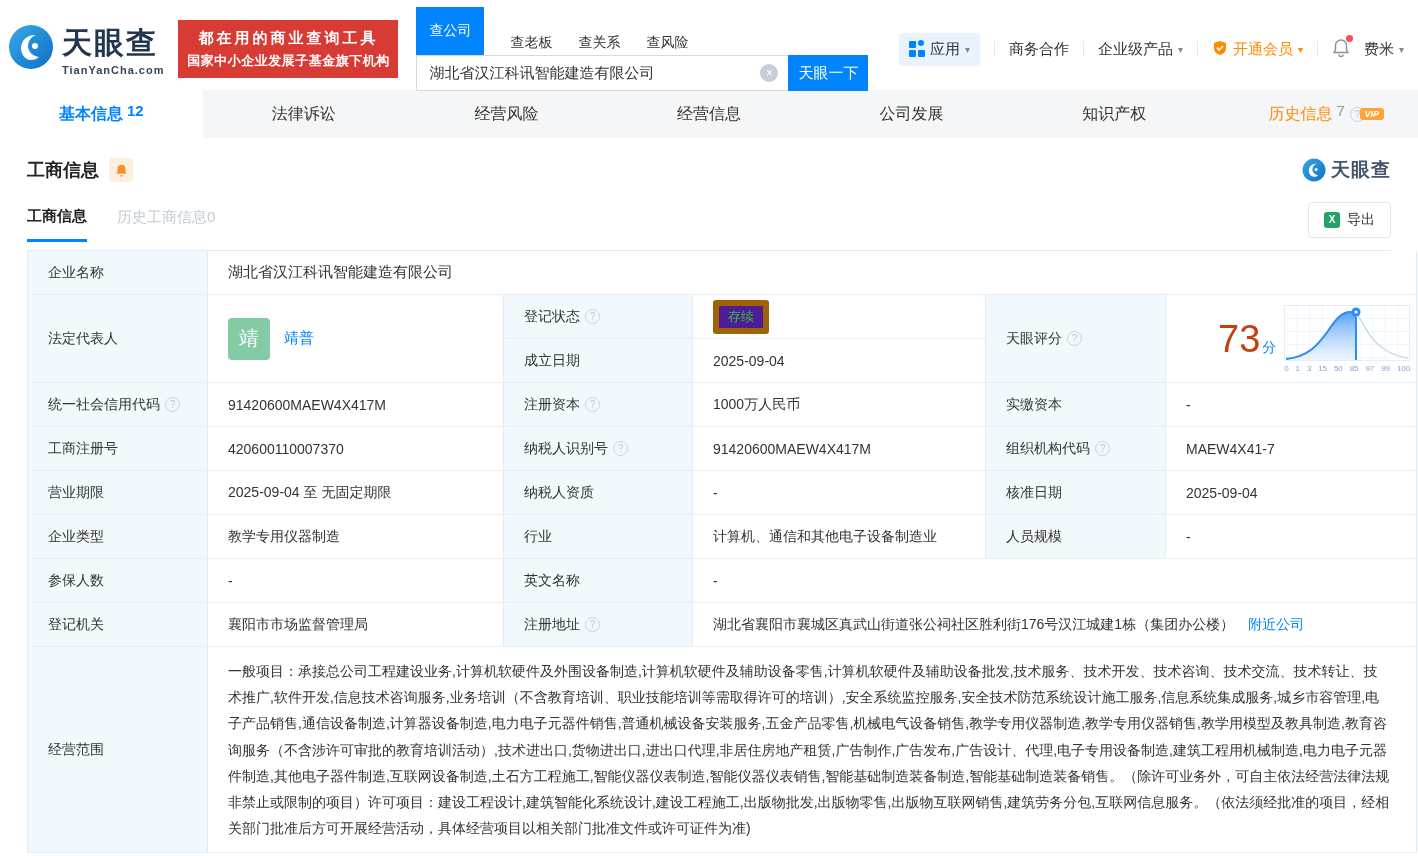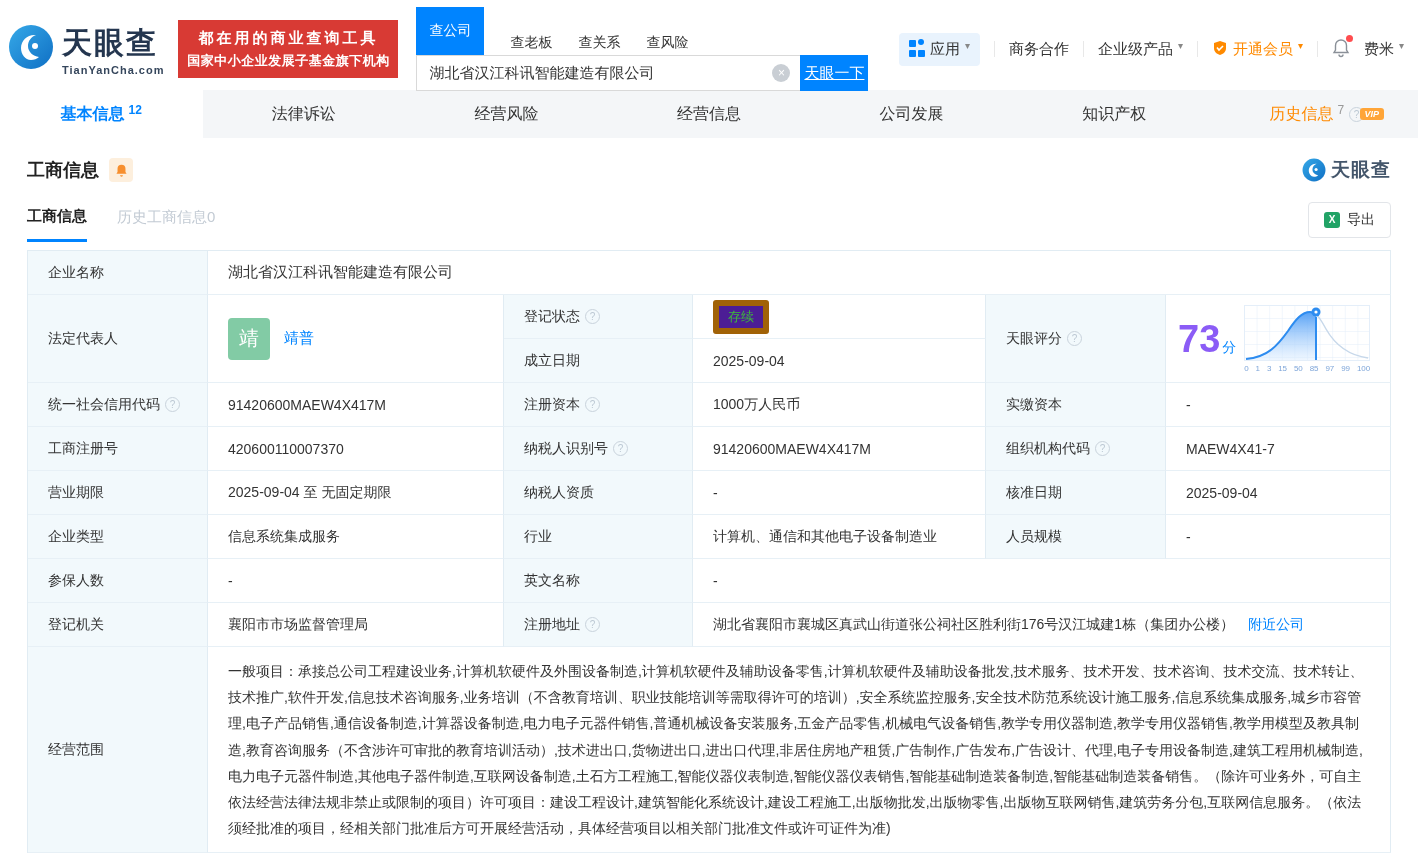--- a/index.html
+++ b/index.html
@@ -21,42 +21,42 @@
   .search-tabs { display:flex; align-items:flex-end; gap:26px; margin-bottom:0; }
   .search-tab { font-size:14px; color:#333; padding:3px 0; cursor:pointer; }
   .search-tab.active { background:#0084ff; color:#fff; padding:15px 13px; }
   .search-bar { display:flex; height:36px; }
   .search-input { flex:1; border:1px solid #d9d9d9; border-right:none; padding:0 34px 0 12px;
     font-size:15px; color:#333; outline:none; font-family:inherit; }
   .clear-btn { position:relative; width:0; }
   .clear-btn span { position:absolute; right:10px; top:9px; width:18px; height:18px;
     background:#c9ced4; color:#fff; border-radius:50%; font-size:12px; line-height:18px;
     text-align:center; cursor:pointer; }
-  .search-btn { width:68px; background:#0084ff; color:#fff; border:none; font-size:15px;
-    cursor:pointer; font-family:inherit;text-decoration:underline; }
+  .search-btn { width:80px; background:#0084ff; color:#fff; border:none; font-size:15px;
+    cursor:pointer; font-family:inherit; }
   .top-menu { margin-left:auto; display:flex; align-items:center; font-size:15px; }
-  .menu-item { display:flex; gap:5px; cursor:pointer; white-space:nowrap; }
+  .menu-item { display:flex; align-items:center; gap:5px; cursor:pointer; white-space:nowrap; }
   .menu-divider { width:1px; height:16px; background:#e8e8e8; margin:0 14px; }
   .apps-pill { background:#e9f3fd; border-radius:4px; padding:7px 10px; }
   .grid-icon { display:inline-grid; grid-template-columns:7px 7px; grid-gap:2px; }
   .grid-icon i { width:7px; height:7px; background:#0084ff; border-radius:1px; }
   .grid-icon i:nth-child(2){ border-radius:50%; width:6px; height:6px; margin-top:-1px; }
   .caret { font-size:10px; color:#888; }
   .vip-link { color:#ff8a00; }
   .vip-link .caret { color:#ff8a00; }
   .bell-wrap { position:relative; cursor:pointer; }
   .bell-dot { position:absolute; top:-3px; right:-3px; width:7px; height:7px;
     background:#ff4d4f; border-radius:50%; }
 
   
   .nav { display:flex; background:#f4f6f8; height:48px; }
   .nav-tab { flex:1; display:flex; align-items:center; justify-content:center;
     font-size:16px; color:#333; cursor:pointer; position:relative; }
   .nav-tab.active { background:#fff; color:#0084ff; font-weight:bold; }
-  .nav-count { font-size:12px; color:#0084ff; margin-left:4px; position:relative; top:-4px; }
+  .nav-count { font-size:15px; color:#0084ff; margin-left:4px; position:relative; top:-4px; }
   .nav-tab.history { color:#ff8a00; }
   .nav-tab.history .nav-count { color:#999; }
   .help-circle { display:inline-block; width:15px; height:15px; border:1px solid #c9d3dc;
     border-radius:50%; color:#bcc8d3; font-size:10px; line-height:14px; text-align:center;
     margin-left:5px; }
   .vip-badge { position:absolute; top:18px; right:34px; background:#ffa538; color:#fff;
     font-size:9px; font-weight:bold; font-style:italic; padding:1px 5px; border-radius:3px; }
 
   
   .content { padding:0 27px; }
@@ -88,21 +88,21 @@
   .span3 { grid-column:span 3; }
   .rspan2 { grid-row:span 2; }
   .col3 { grid-column:3; } .col4 { grid-column:4; }
   .status-badge { color:#3eb83b; border:6px solid #a16207; background:#4c1d95;
     font-size:13px; padding:2px 9px; border-radius:3px; }
   .avatar { width:42px; height:42px; background:#82cba5; border-radius:4px; color:#fff;
     font-size:20px; display:flex; align-items:center; justify-content:center; }
   .rep-name { color:#0084ff; font-size:15px; margin-left:14px; cursor:pointer; }
   .blue-link { color:#0084ff; cursor:pointer; white-space:nowrap; margin-left:14px; }
   .score-cell { padding:0 6px 0 12px; gap:8px; }
-  .score-num { font-size:38px; font-weight:bold; color:#8b5cf6; line-height:1; }
+  .score-num { font-size:38px; font-weight:normal; color:#c2410c; line-height:1;margin-left:40px; }
   .score-unit { font-size:14px; color:#0084ff; margin-left:2px; }
   .score-chart { display:flex; flex-direction:column; }
   .axis-row { display:flex; justify-content:space-between; width:126px; font-size:8px;
     color:#7fa6d9; margin-top:1px; }
   .scope-cell { align-items:flex-start; padding:11px 26px 11px 20px; line-height:26.2px;
     font-size:14px; }
   .name-cell { font-size:15px; }
 </style>
 </head>
 <body>
@@ -350,21 +350,21 @@
     <div class="cell">MAEW4X41-7</div>
 
     <div class="cell lbl">营业期限</div>
     <div class="cell">2025-09-04 至 无固定期限</div>
     <div class="cell lbl">纳税人资质</div>
     <div class="cell">-</div>
     <div class="cell lbl">核准日期</div>
     <div class="cell">2025-09-04</div>
 
     <div class="cell lbl">企业类型</div>
-    <div class="cell">信息系统集成服务</div>
+    <div class="cell">教学专用仪器制造</div>
     <div class="cell lbl">行业</div>
     <div class="cell">计算机、通信和其他电子设备制造业</div>
     <div class="cell lbl">人员规模</div>
     <div class="cell">-</div>
 
     <div class="cell lbl">参保人数</div>
     <div class="cell">-</div>
     <div class="cell lbl">英文名称</div>
     <div class="cell span3">-</div>
 

